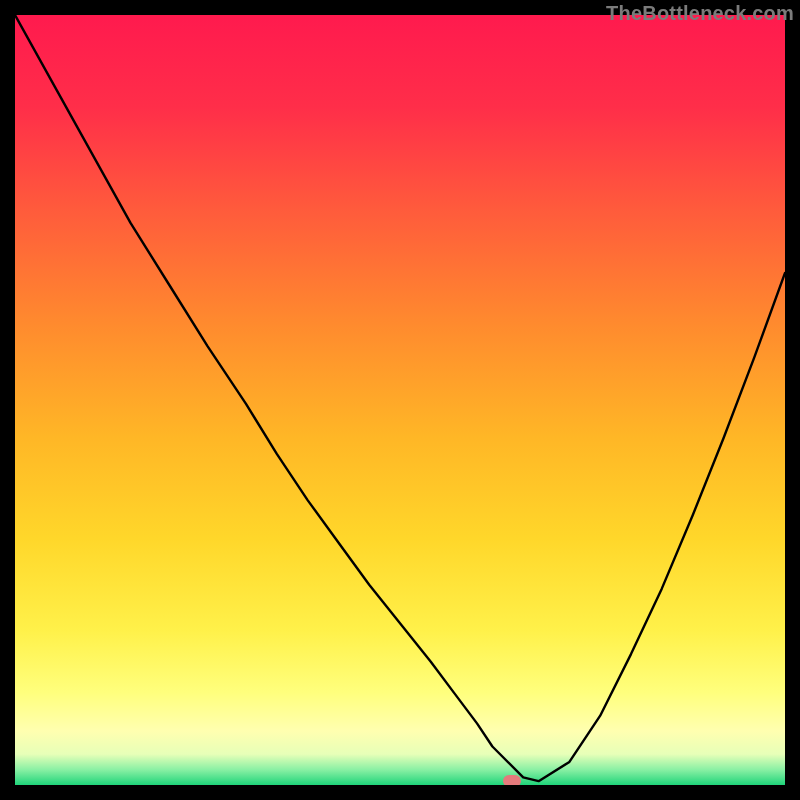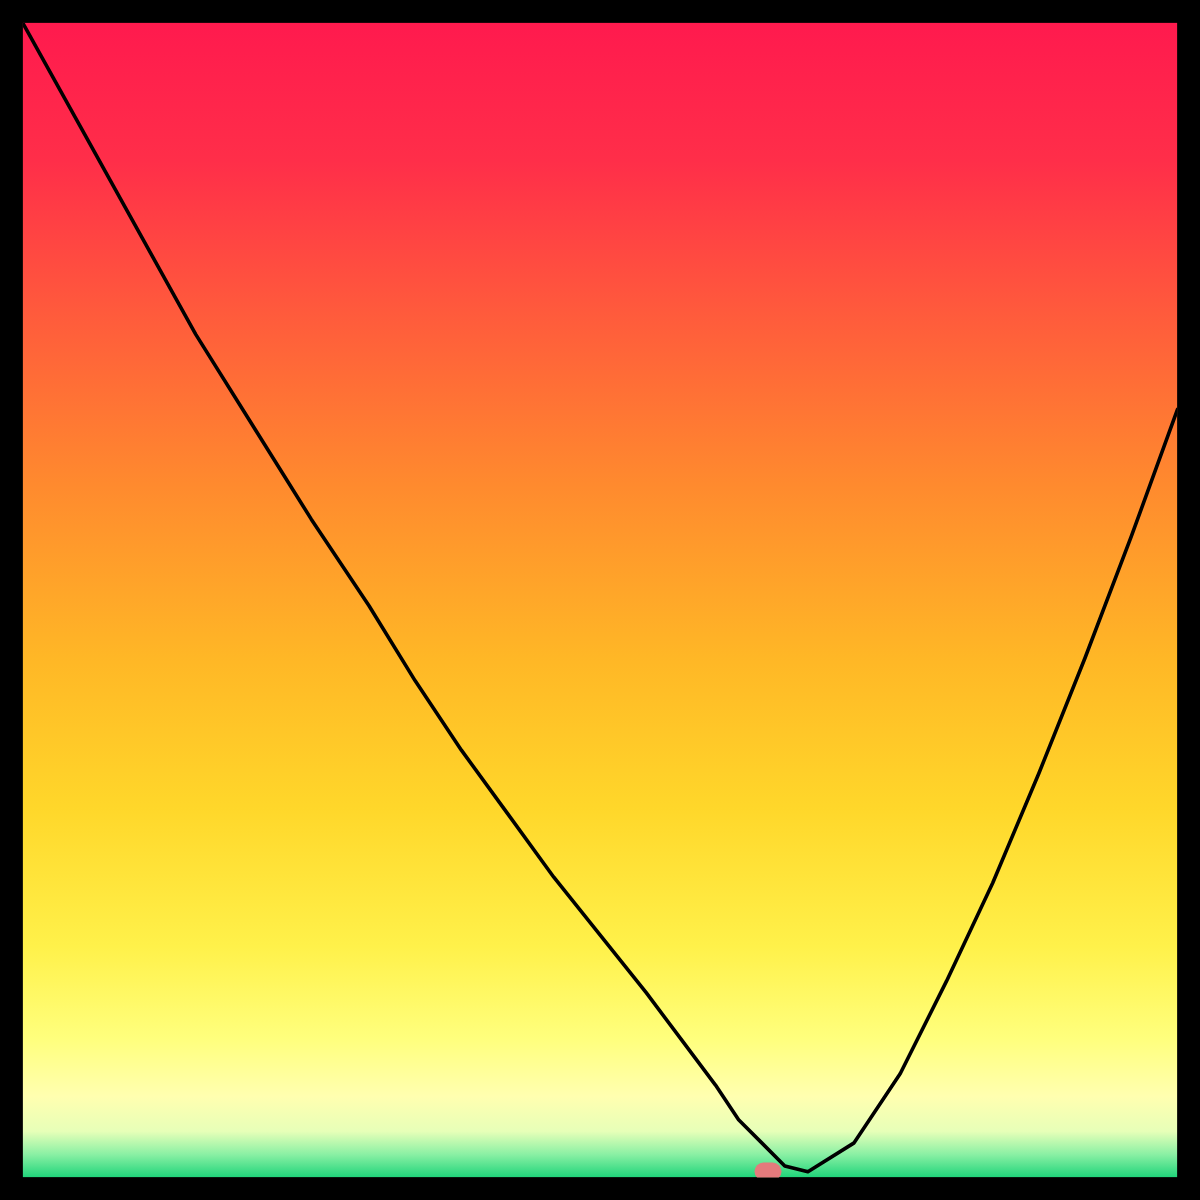--- a/index.html
+++ b/index.html
@@ -88,13 +88,14 @@
       <rect x="0" y="0" width="100" height="100" fill="url(#heat)"></rect>
     </svg>
 
     <svg class="curve" viewBox="0 0 100 100" preserveAspectRatio="none">
       <path id="curve-path" d="M0.00 0.00 L5.00 9.00 L10.00 18.00 L15.00 27.00 L20.00 35.00 L25.00 43.00 L30.00 50.50 L34.00 57.00 L38.00 63.00 L42.00 68.50 L46.00 74.00 L50.00 79.00 L54.00 84.00 L57.00 88.00 L60.00 92.00 L62.00 95.00 L66.00 99.00 L68.00 99.50 L72.00 97.00 L76.00 91.00 L80.00 83.00 L84.00 74.50 L88.00 65.00 L92.00 55.00 L96.00 44.50 L100.00 33.50" fill="none" stroke="#000" stroke-width="0.3" vector-effect="non-scaling-stroke" stroke-linejoin="round" stroke-linecap="round" style="stroke-width: 2.4px;"></path>
     </svg>
 
     <div class="marker" style="left: 496.65px; top: 766px;"></div>
   </div>
 
+  <div class="watermark">TheBottleneck.com</div>
 </div>
 
 </body></html>

